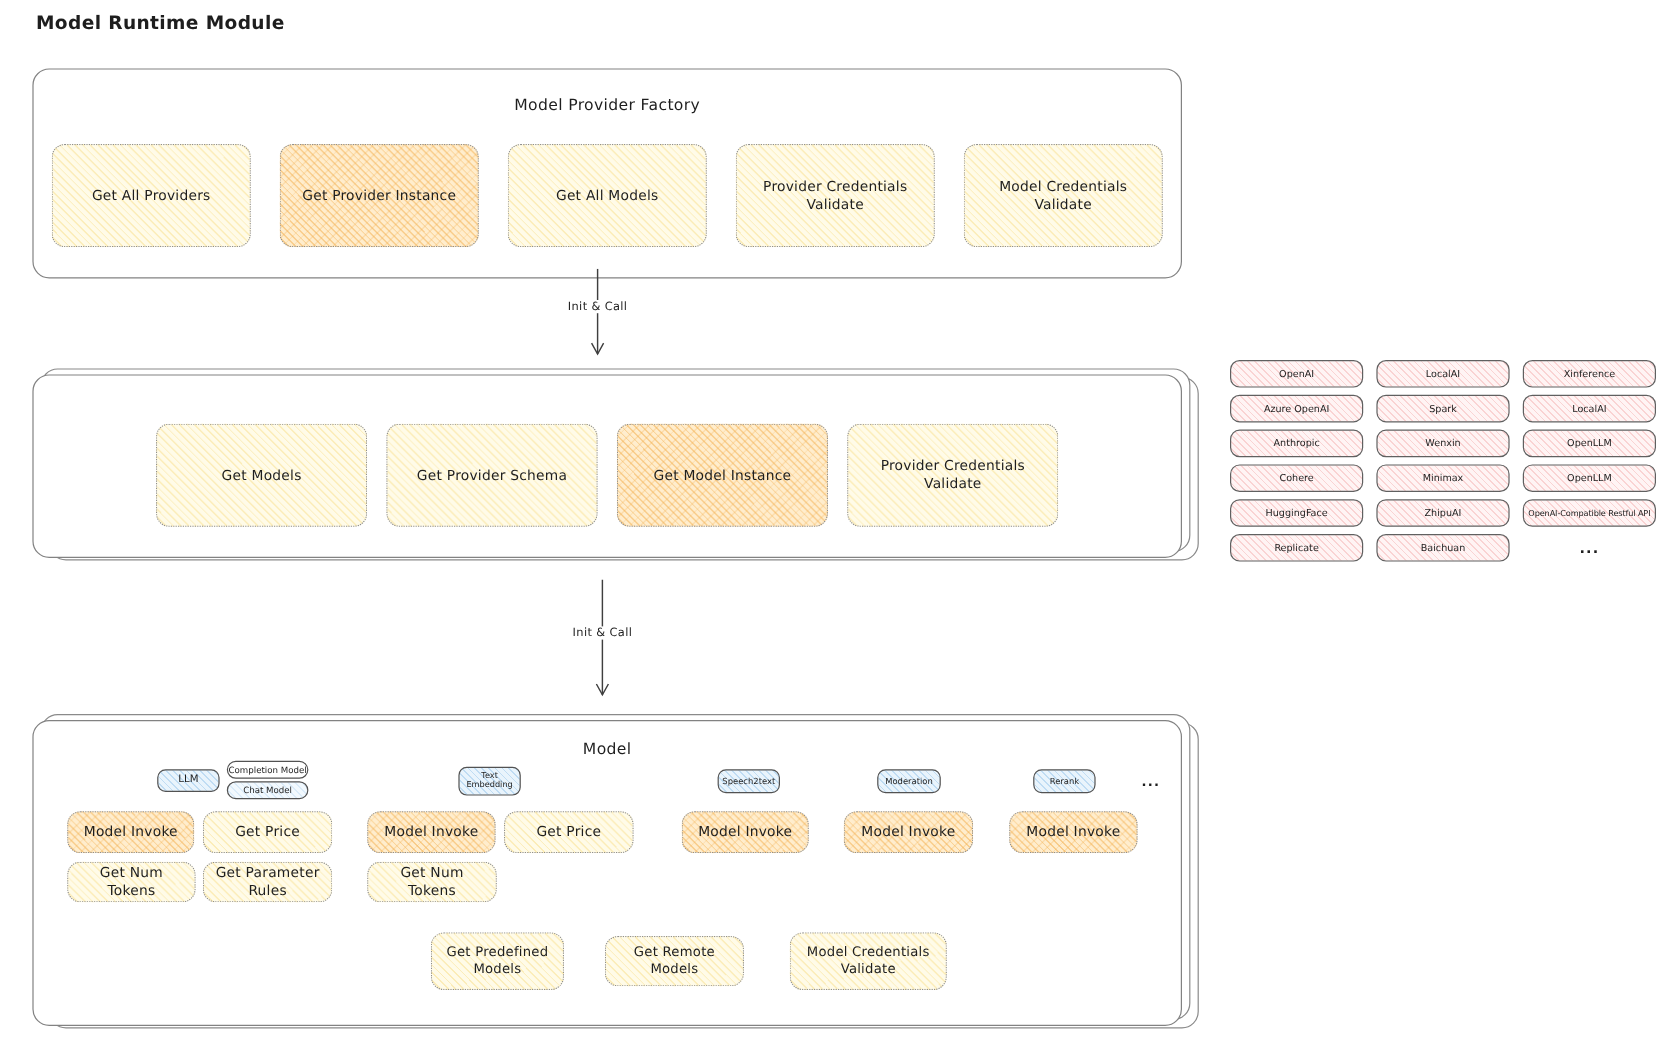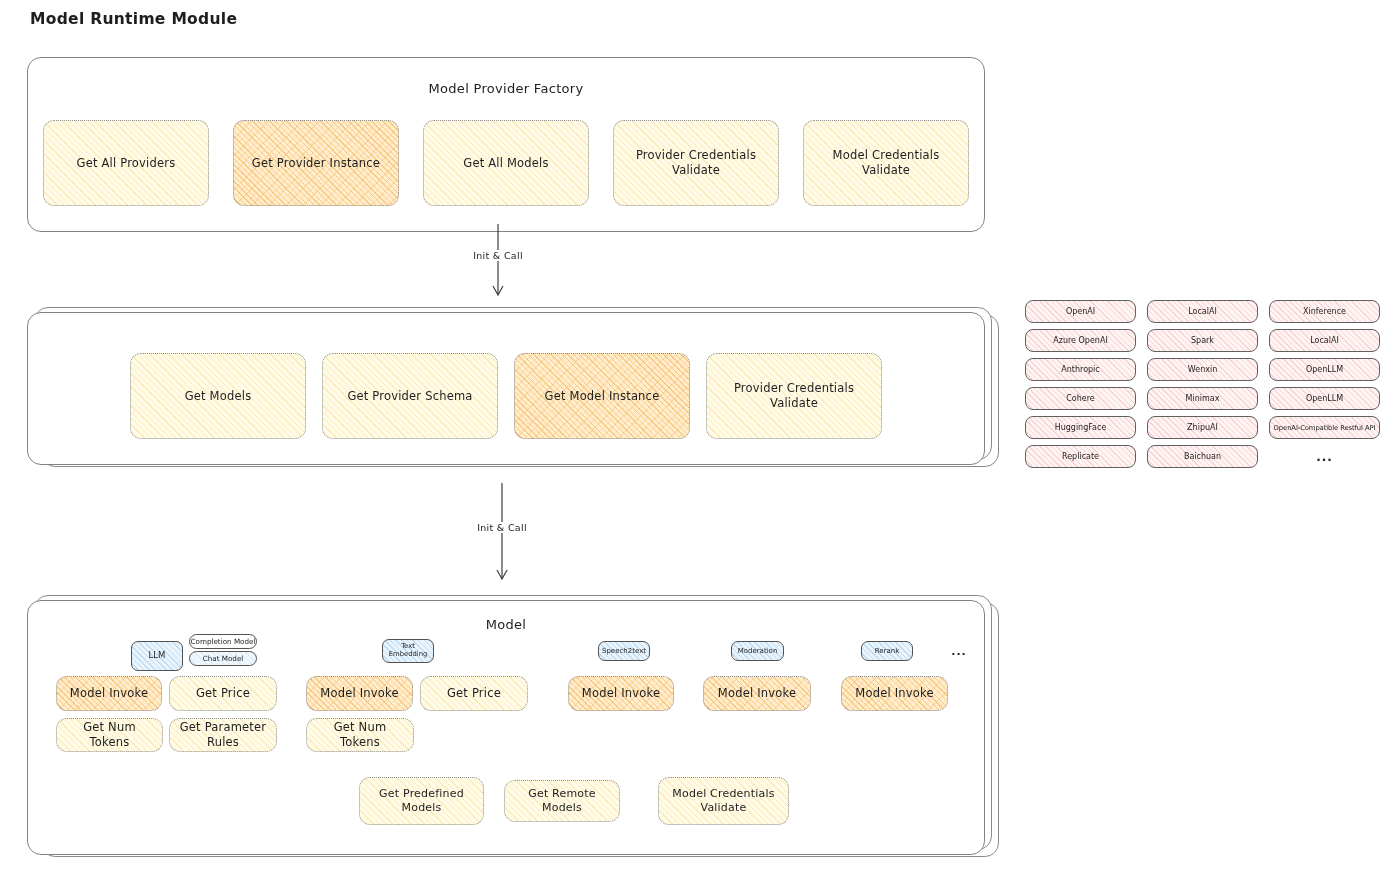--- a/index.html
+++ b/index.html
@@ -200,40 +200,40 @@
     </svg>
   </div>
   <div class="arrow-label" style="left:502px; top:522px;">Init &amp; Call</div>
 
   <div class="stack model-stack">
     <div class="ghost g2"></div>
     <div class="ghost g1"></div>
     <section class="card front model-card">
       <div class="card-title">Model</div>
 
-      <div class="abs mtag" style="left:103px; top:40px; width:52px; height:30px; font-size:8.5px;">LLM</div>
+      <div class="abs mtag" style="left:103px; top:40px; width:52px; height:19px; font-size:8.5px;">LLM</div>
       <div class="abs mtag-white" style="left:161px; top:33px; width:68px; height:15px;">Completion Model</div>
       <div class="abs mtag-white mtag-faintblue" style="left:161px; top:50px; width:68px; height:15px;">Chat Model</div>
       <div class="abs mtag" style="left:354px; top:38px; width:52px; height:24px; font-size:6.8px;">Text Embedding</div>
       <div class="abs mtag" style="left:570px; top:40px; width:52px; height:20px;">Speech2text</div>
       <div class="abs mtag" style="left:703px; top:40px; width:53px; height:20px;">Moderation</div>
       <div class="abs mtag" style="left:833px; top:40px; width:52px; height:20px;">Rerank</div>
       <div class="abs ellipsis" style="left:920px; top:40px; width:22px; height:20px;">...</div>
 
       <div class="abs fbox orange" style="left:28px;  top:75px; width:106px; height:35px;">Model Invoke</div>
       <div class="abs fbox yellow" style="left:141px; top:75px; width:108px; height:35px;">Get Price</div>
       <div class="abs fbox orange" style="left:278px; top:75px; width:107px; height:35px;">Model Invoke</div>
       <div class="abs fbox yellow" style="left:392px; top:75px; width:108px; height:35px;">Get Price</div>
       <div class="abs fbox orange" style="left:540px; top:75px; width:106px; height:35px;">Model Invoke</div>
       <div class="abs fbox orange" style="left:675px; top:75px; width:108px; height:35px;">Model Invoke</div>
       <div class="abs fbox orange" style="left:813px; top:75px; width:107px; height:35px;">Model Invoke</div>
 
       <div class="abs fbox yellow" style="left:28px;  top:117px; width:107px; height:34px;">Get Num Tokens</div>
       <div class="abs fbox yellow" style="left:141px; top:117px; width:108px; height:34px;">Get Parameter Rules</div>
       <div class="abs fbox yellow" style="left:278px; top:117px; width:108px; height:34px;">Get Num Tokens</div>
 
-      <div class="abs fbox yellow" style="left:331px; top:176px; width:125px; height:48px; font-size:11px;">Get Predefined Models</div>
+      <div class="abs fbox yellow" style="left:331px; top:176px; width:111px; height:48px; font-size:11px;">Get Predefined Models</div>
       <div class="abs fbox yellow" style="left:476px; top:179px; width:116px; height:42px; font-size:11px;">Get Remote Models</div>
       <div class="abs fbox yellow" style="left:630px; top:176px; width:131px; height:48px; font-size:11px;">Model Credentials Validate</div>
     </section>
   </div>
 
 </div>
 
 </body></html>

